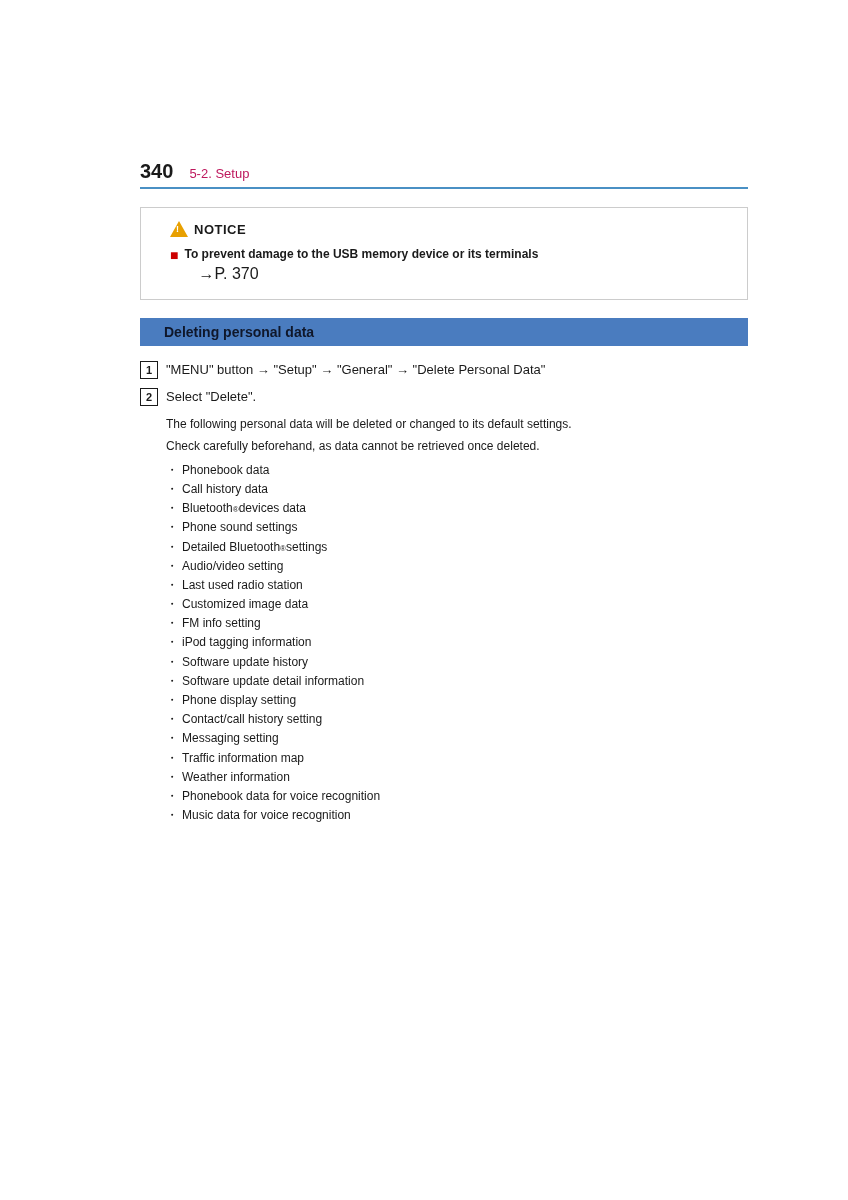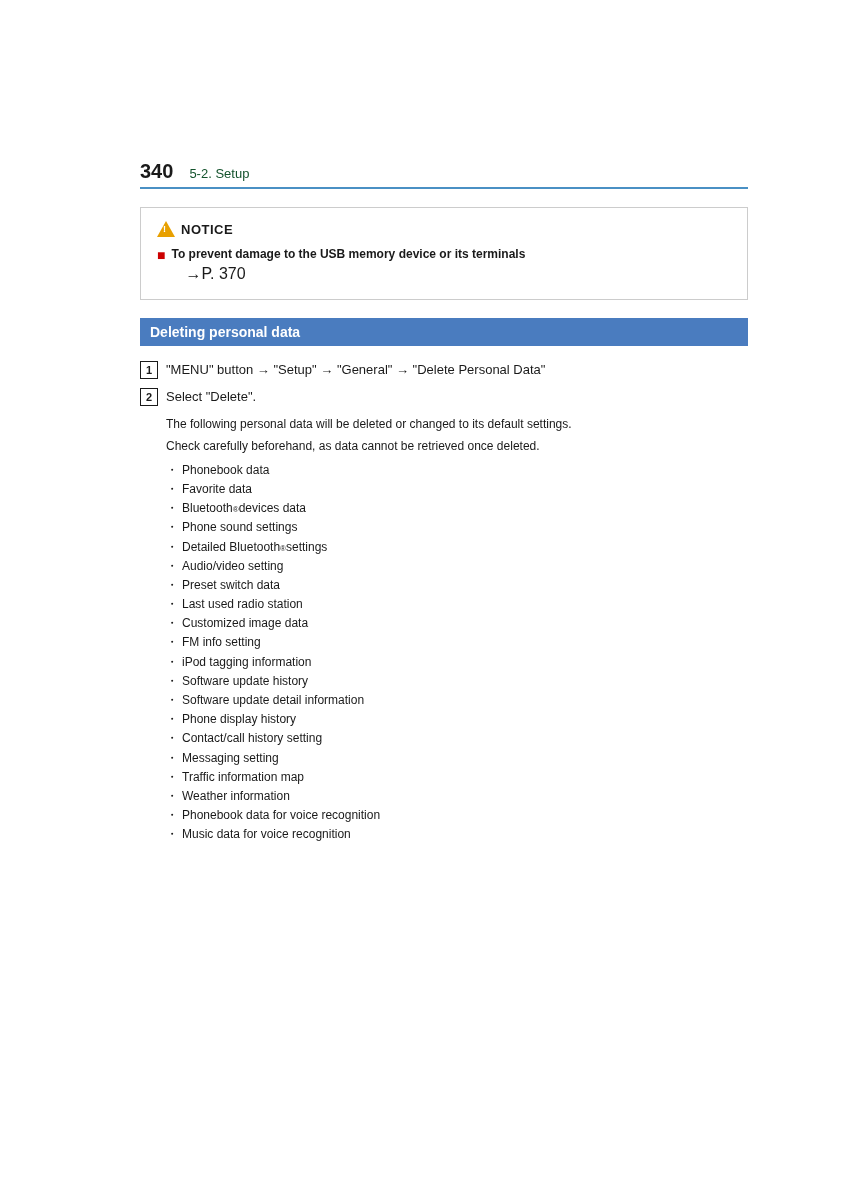--- a/index.html
+++ b/index.html
@@ -34,26 +34,26 @@
 
     .page-number {
       font-size: 20px;
       font-weight: bold;
       color: #1a1a1a;
       margin-right: 16px;
     }
 
     .section-title-header {
       font-size: 13px;
-      color: #14532d;
+      color: #be185d;
     }
 
     .notice-box {
       border: 1px solid #ccc;
-      padding: 12px 16px;
+      padding: 12px 29px;
       margin-bottom: 18px;
     }
 
     .notice-header {
       display: flex;
       align-items: center;
       margin-bottom: 8px;
     }
 
     .warning-icon {
@@ -114,22 +114,22 @@
     }
 
     .notice-ref {
       font-size: 16px;
       margin-left: 14px;
       margin-top: 2px;
     }
 
     .section-heading {
       background-color: #4a7cbf;
-      color: #ffffff;
-      padding: 6px 10px;
+      color: #0f172a;
+      padding: 6px 24px;
       font-size: 14px;
       font-weight: bold;
       margin-bottom: 14px;
     }
 
     .step-row {
       display: flex;
       align-items: flex-start;
       margin-bottom: 8px;
     }
@@ -226,33 +226,32 @@
     <span class="step-number">2</span>
     <span class="step-text">Select "Delete".</span>
   </div>
 
   <div class="indent-block">
     <p class="check-note">The following personal data will be deleted or changed to its default settings.</p>
     <p class="check-note">Check carefully beforehand, as data cannot be retrieved once deleted.</p>
 
     <ul class="data-list" id="data-list-ul">
     <li>Phonebook data</li>
-        <li>Favorite data</li>
+        <li>Call history data</li>
         <li>Bluetooth<sup>®</sup> devices data</li>
         <li>Phone sound settings</li>
         <li>Detailed Bluetooth<sup>®</sup> settings</li>
         <li>Audio/video setting</li>
-        <li>Preset switch data</li>
         <li>Last used radio station</li>
         <li>Customized image data</li>
         <li>FM info setting</li>
         <li>iPod tagging information</li>
         <li>Software update history</li>
         <li>Software update detail information</li>
-        <li>Phone display history</li>
+        <li>Phone display setting</li>
         <li>Contact/call history setting</li>
         <li>Messaging setting</li>
         <li>Traffic information map</li>
         <li>Weather information</li>
         <li>Phonebook data for voice recognition</li>
         <li>Music data for voice recognition</li>
       </ul>
   </div>
 
 </div>

